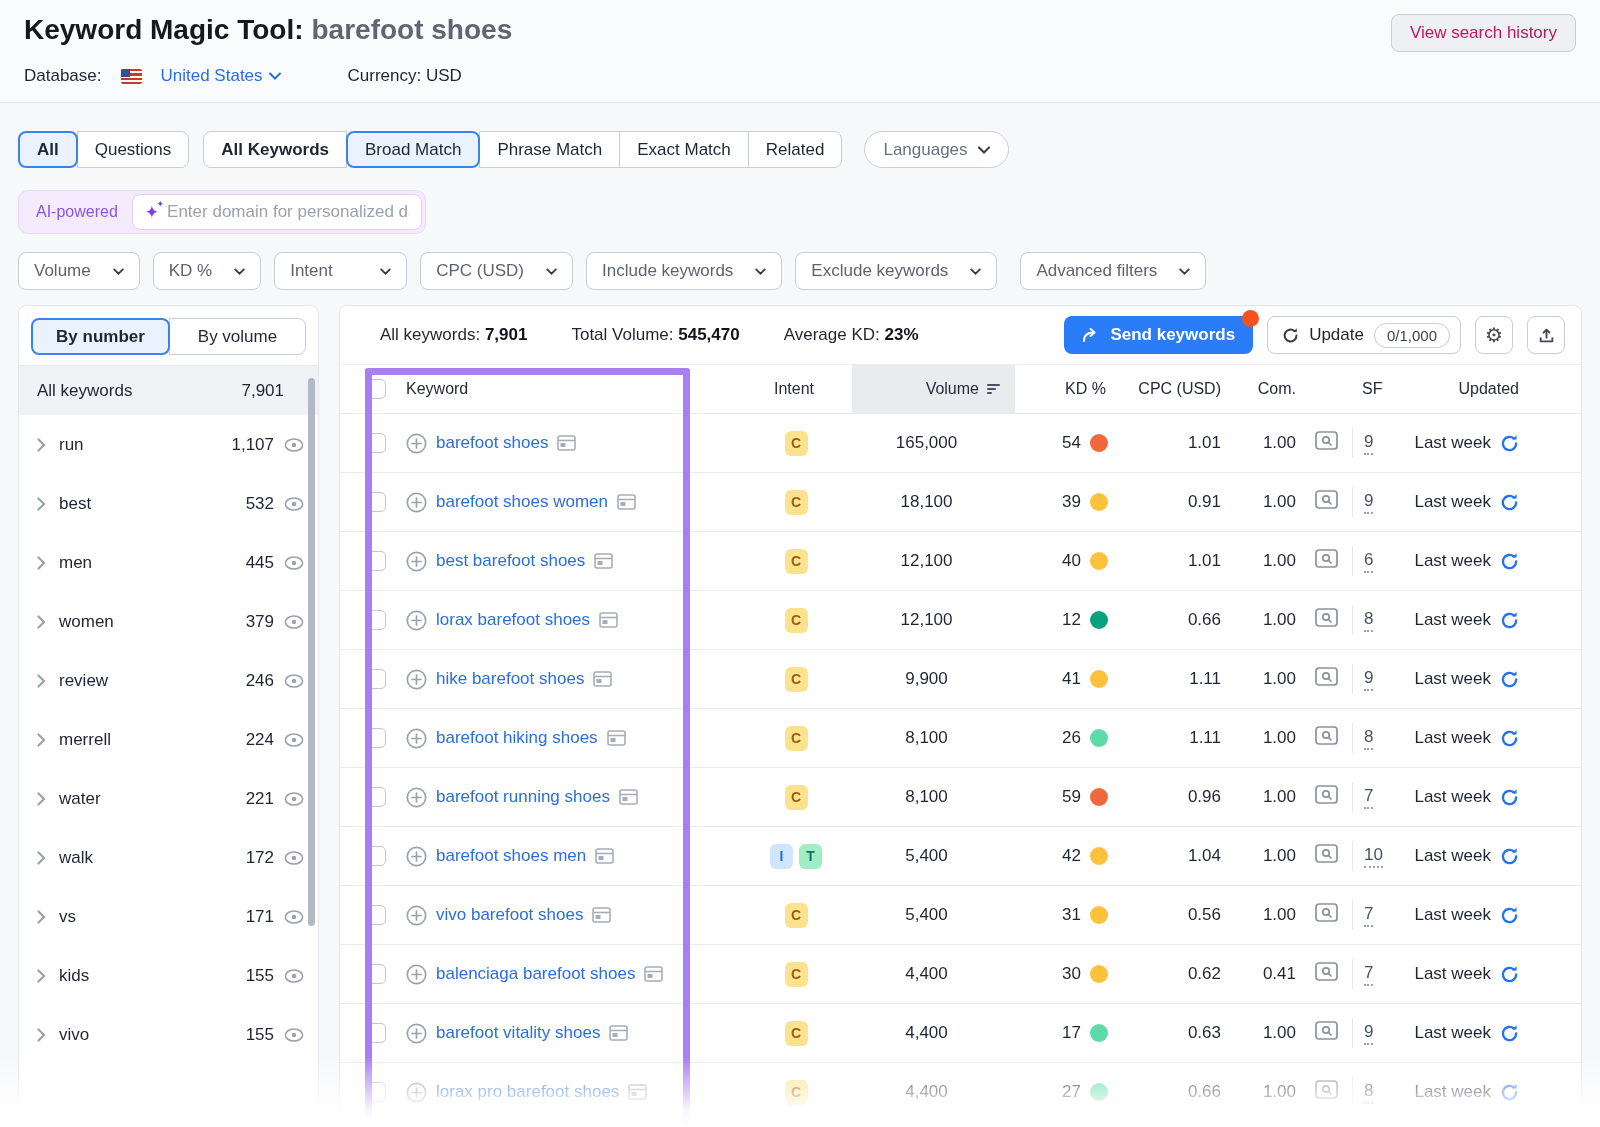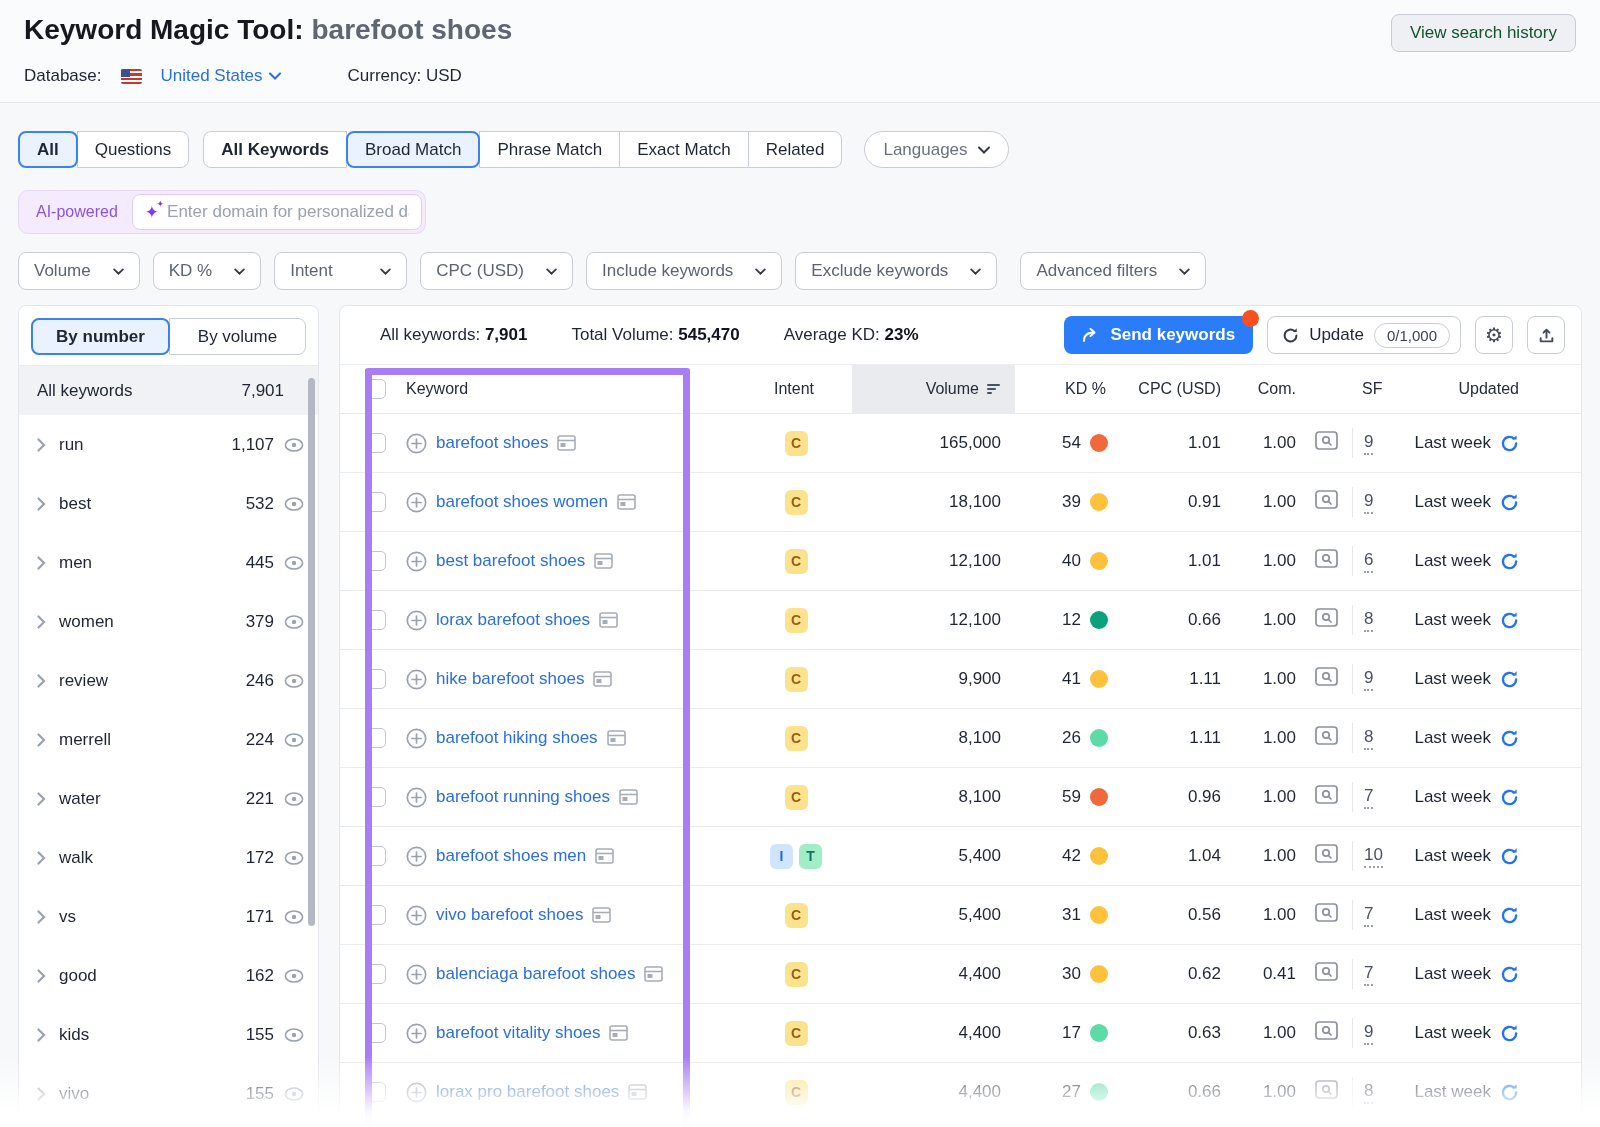--- a/index.html
+++ b/index.html
@@ -8,21 +8,21 @@
     font-family:"Liberation Sans","DejaVu Sans",sans-serif;
     background:#f7f8fa; color:#1f2633; position:relative;
   }
   
   .top-header { padding:14px 24px 0 24px; background:#fafbfc; }
   .title-row { display:flex; align-items:flex-start; justify-content:space-between; }
   .page-title { font-size:28px; font-weight:bold; color:#15191f; }
   .page-title .query { color:#5f6672; margin-left:8px; }
   .btn-history {
     background:#eef0f4; border:1px solid #c7ccd6; border-radius:8px;
-    font-size:17px; color:#14532d; padding:8px 18px; cursor:pointer;
+    font-size:17px; color:#be185d; padding:8px 18px; cursor:pointer;
   }
   .db-row { display:flex; align-items:center; gap:19px; margin-top:14px; padding-bottom:16px; font-size:17px; }
   .db-link { color:#2b6ee0; display:inline-flex; align-items:center; gap:6px; cursor:pointer; }
   .flag { width:21px; height:15px; border-radius:2px; display:inline-block; position:relative; overflow:hidden;
     background:repeating-linear-gradient(#c5392f 0 2.2px,#fff 2.2px 4.4px); }
   .flag::after { content:""; position:absolute; left:0; top:0; width:9px; height:8px; background:#3c4f8f; }
   .currency { margin-left:48px; color:#1f2633; }
   .hdr-divider { height:1px; background:#e5e7ec; }
 
   
@@ -111,21 +111,21 @@
   .plus-icon { color:#9aa2ad; display:flex; cursor:pointer; flex:none; }
   .kw-link { color:#2b6ee0; text-decoration:none; cursor:pointer; }
   .serp-icon { color:#a7adb8; display:flex; cursor:pointer; flex:none; }
   .c-intent { display:flex; justify-content:center; gap:6px; }
   .intent-badge { width:23px; height:25px; border-radius:6px; display:flex; align-items:center; justify-content:center;
     font-size:14px; font-weight:bold; }
   .intent-badge:empty { display:none; }
   .intent-badge[data-intent="C"] { background:#fbe38e; color:#9a5b13; }
   .intent-badge[data-intent="I"] { background:#cfe5fc; color:#2468d5; }
   .intent-badge[data-intent="T"] { background:#a0edc6; color:#14735a; }
-  .c-vol { text-align:right; padding-right:14px; }
+  .c-vol { text-align:center; padding-right:14px; }
   .c-kd { display:flex; justify-content:flex-end; align-items:center; gap:9px; padding-right:2px; }
   .kd-dot { width:18px; height:18px; border-radius:50%; display:inline-block; }
   .kd-dot[data-level="hard"] { background:#f1683c; }
   .kd-dot[data-level="medium"] { background:#fdc13c; }
   .kd-dot[data-level="easy"] { background:#5cdaa7; }
   .kd-dot[data-level="easy-dark"] { background:#0aa17d; }
   .c-cpc,.c-com { text-align:right; padding-right:4px; }
   .c-serpf { display:flex; justify-content:center; color:#8b919e; }
   .c-sf { position:relative; padding-left:12px; display:flex; align-items:center; height:100%; }
   .c-sf::before { content:""; position:absolute; left:0; top:14px; bottom:14px; width:1px; background:#e4e7eb; }
@@ -406,35 +406,20 @@
             <circle cx="10" cy="7" r="2.2" fill="currentColor"></circle>
           </svg>
         </span>
       </div>
     <div class="side-item">
         <span class="chevr">
           <svg width="9" height="14" viewBox="0 0 9 14">
             <path d="M1.5 1.5 7 7 1.5 12.5" fill="none" stroke="currentColor" stroke-width="2.2" stroke-linecap="round"></path>
           </svg>
         </span>
-        <span class="lbl">good</span>
-        <span class="cnt">162</span>
-        <span class="eye">
-          <svg width="20" height="14" viewBox="0 0 20 14">
-            <ellipse cx="10" cy="7" rx="8.6" ry="6" fill="none" stroke="currentColor" stroke-width="1.6"></ellipse>
-            <circle cx="10" cy="7" r="2.2" fill="currentColor"></circle>
-          </svg>
-        </span>
-      </div>
-    <div class="side-item">
-        <span class="chevr">
-          <svg width="9" height="14" viewBox="0 0 9 14">
-            <path d="M1.5 1.5 7 7 1.5 12.5" fill="none" stroke="currentColor" stroke-width="2.2" stroke-linecap="round"></path>
-          </svg>
-        </span>
         <span class="lbl">kids</span>
         <span class="cnt">155</span>
         <span class="eye">
           <svg width="20" height="14" viewBox="0 0 20 14">
             <ellipse cx="10" cy="7" rx="8.6" ry="6" fill="none" stroke="currentColor" stroke-width="1.6"></ellipse>
             <circle cx="10" cy="7" r="2.2" fill="currentColor"></circle>
           </svg>
         </span>
       </div>
     <div class="side-item">

